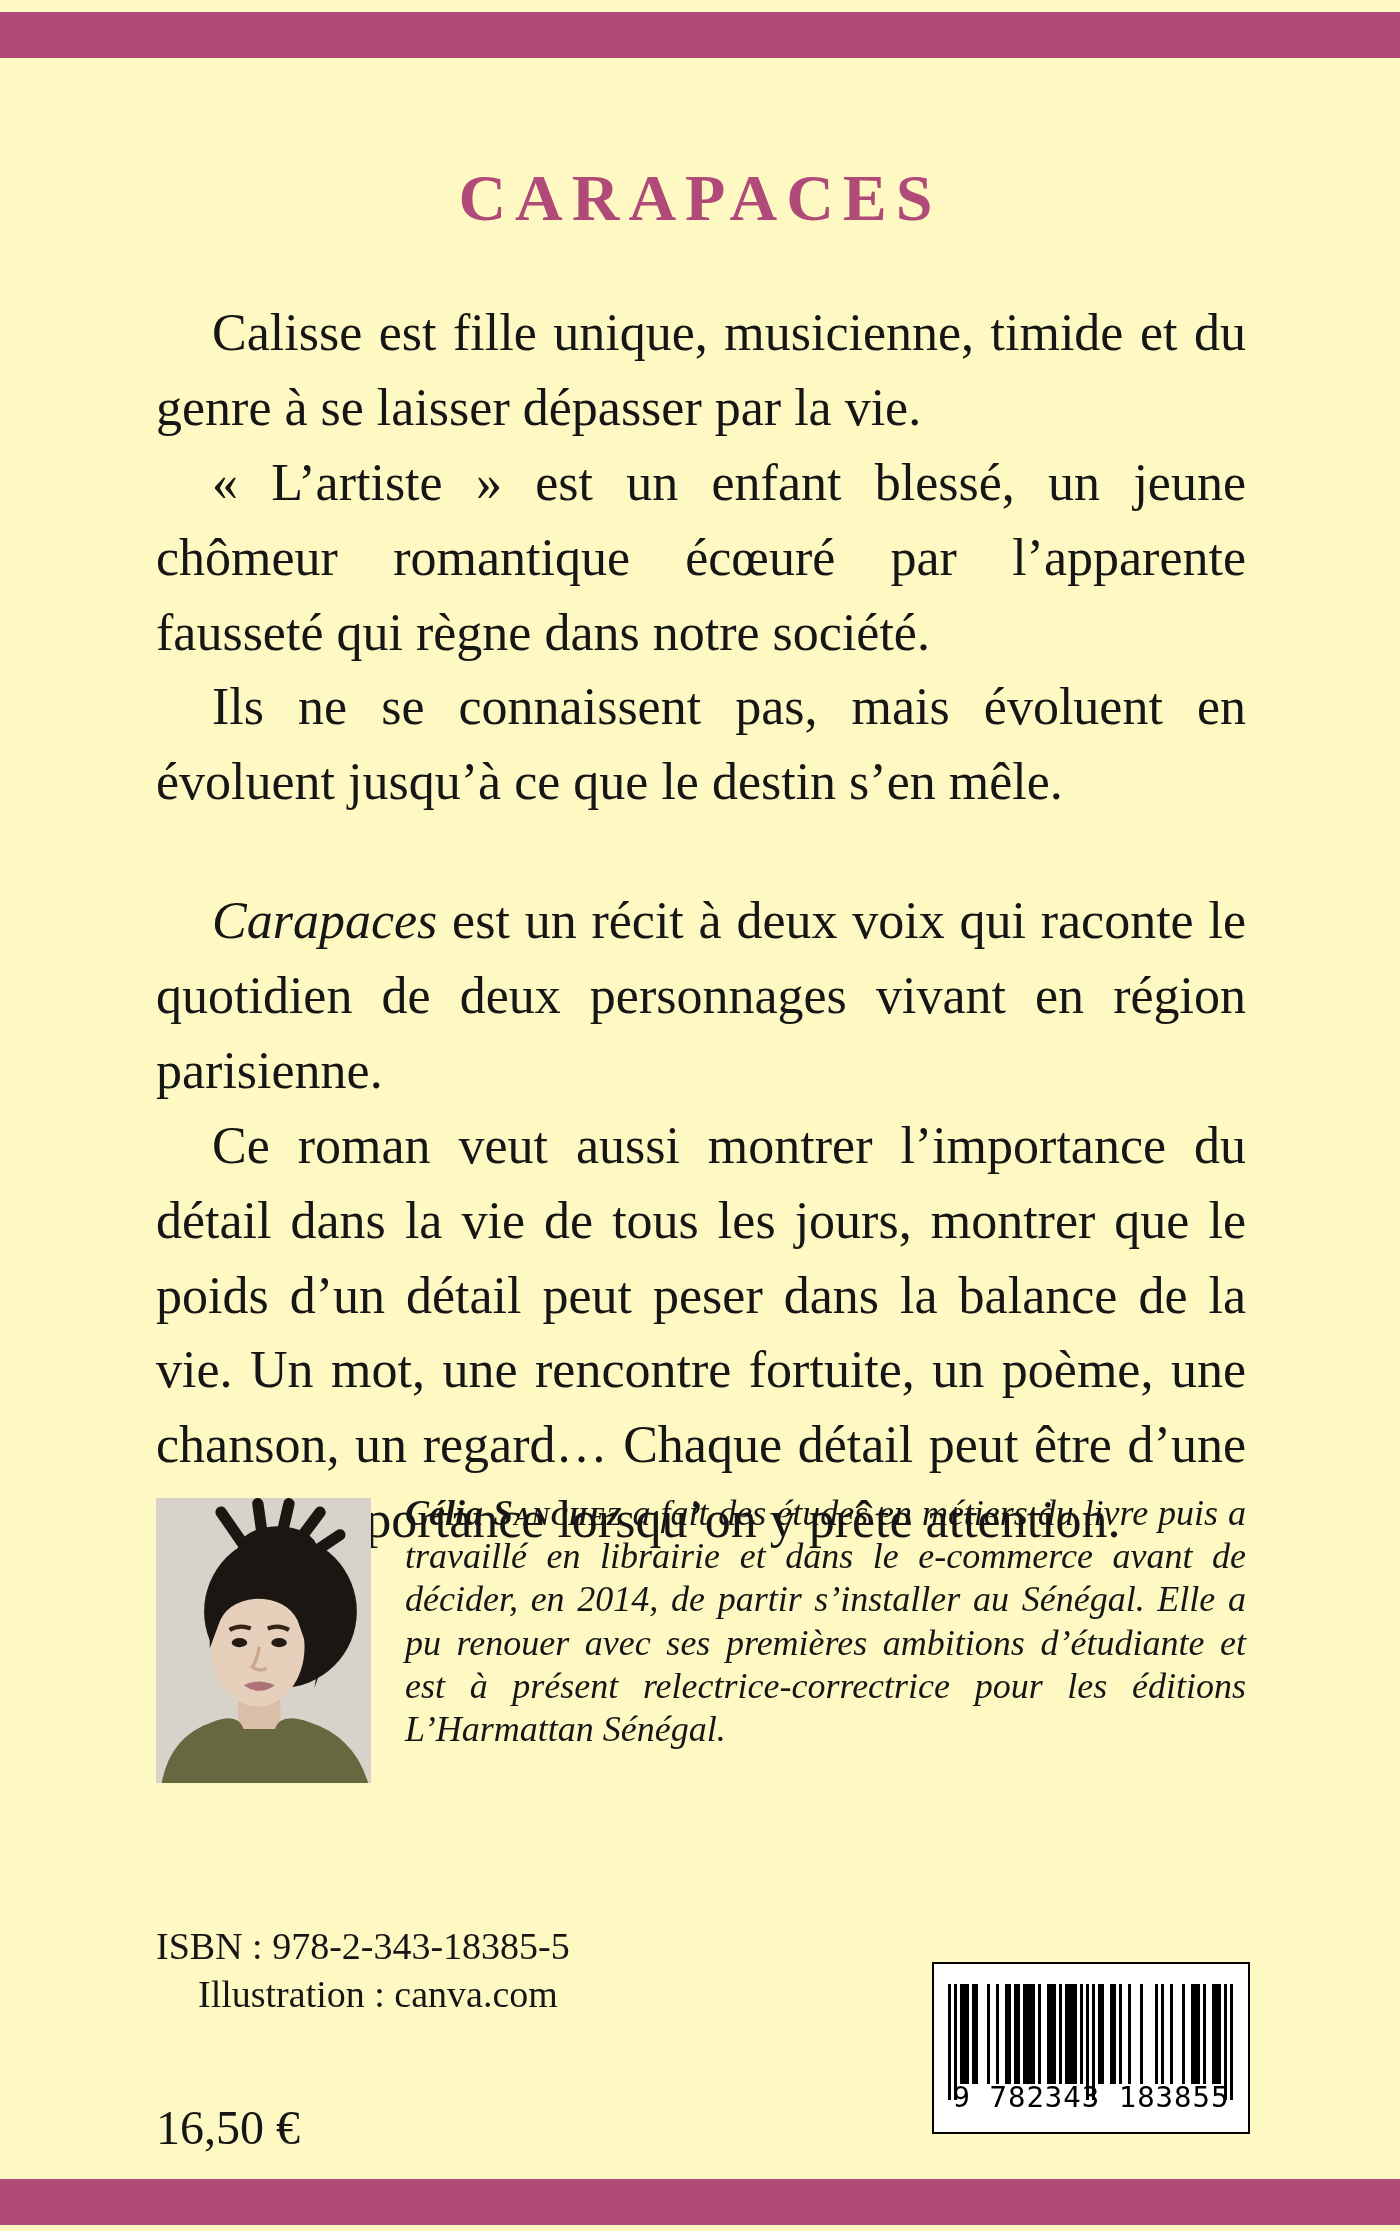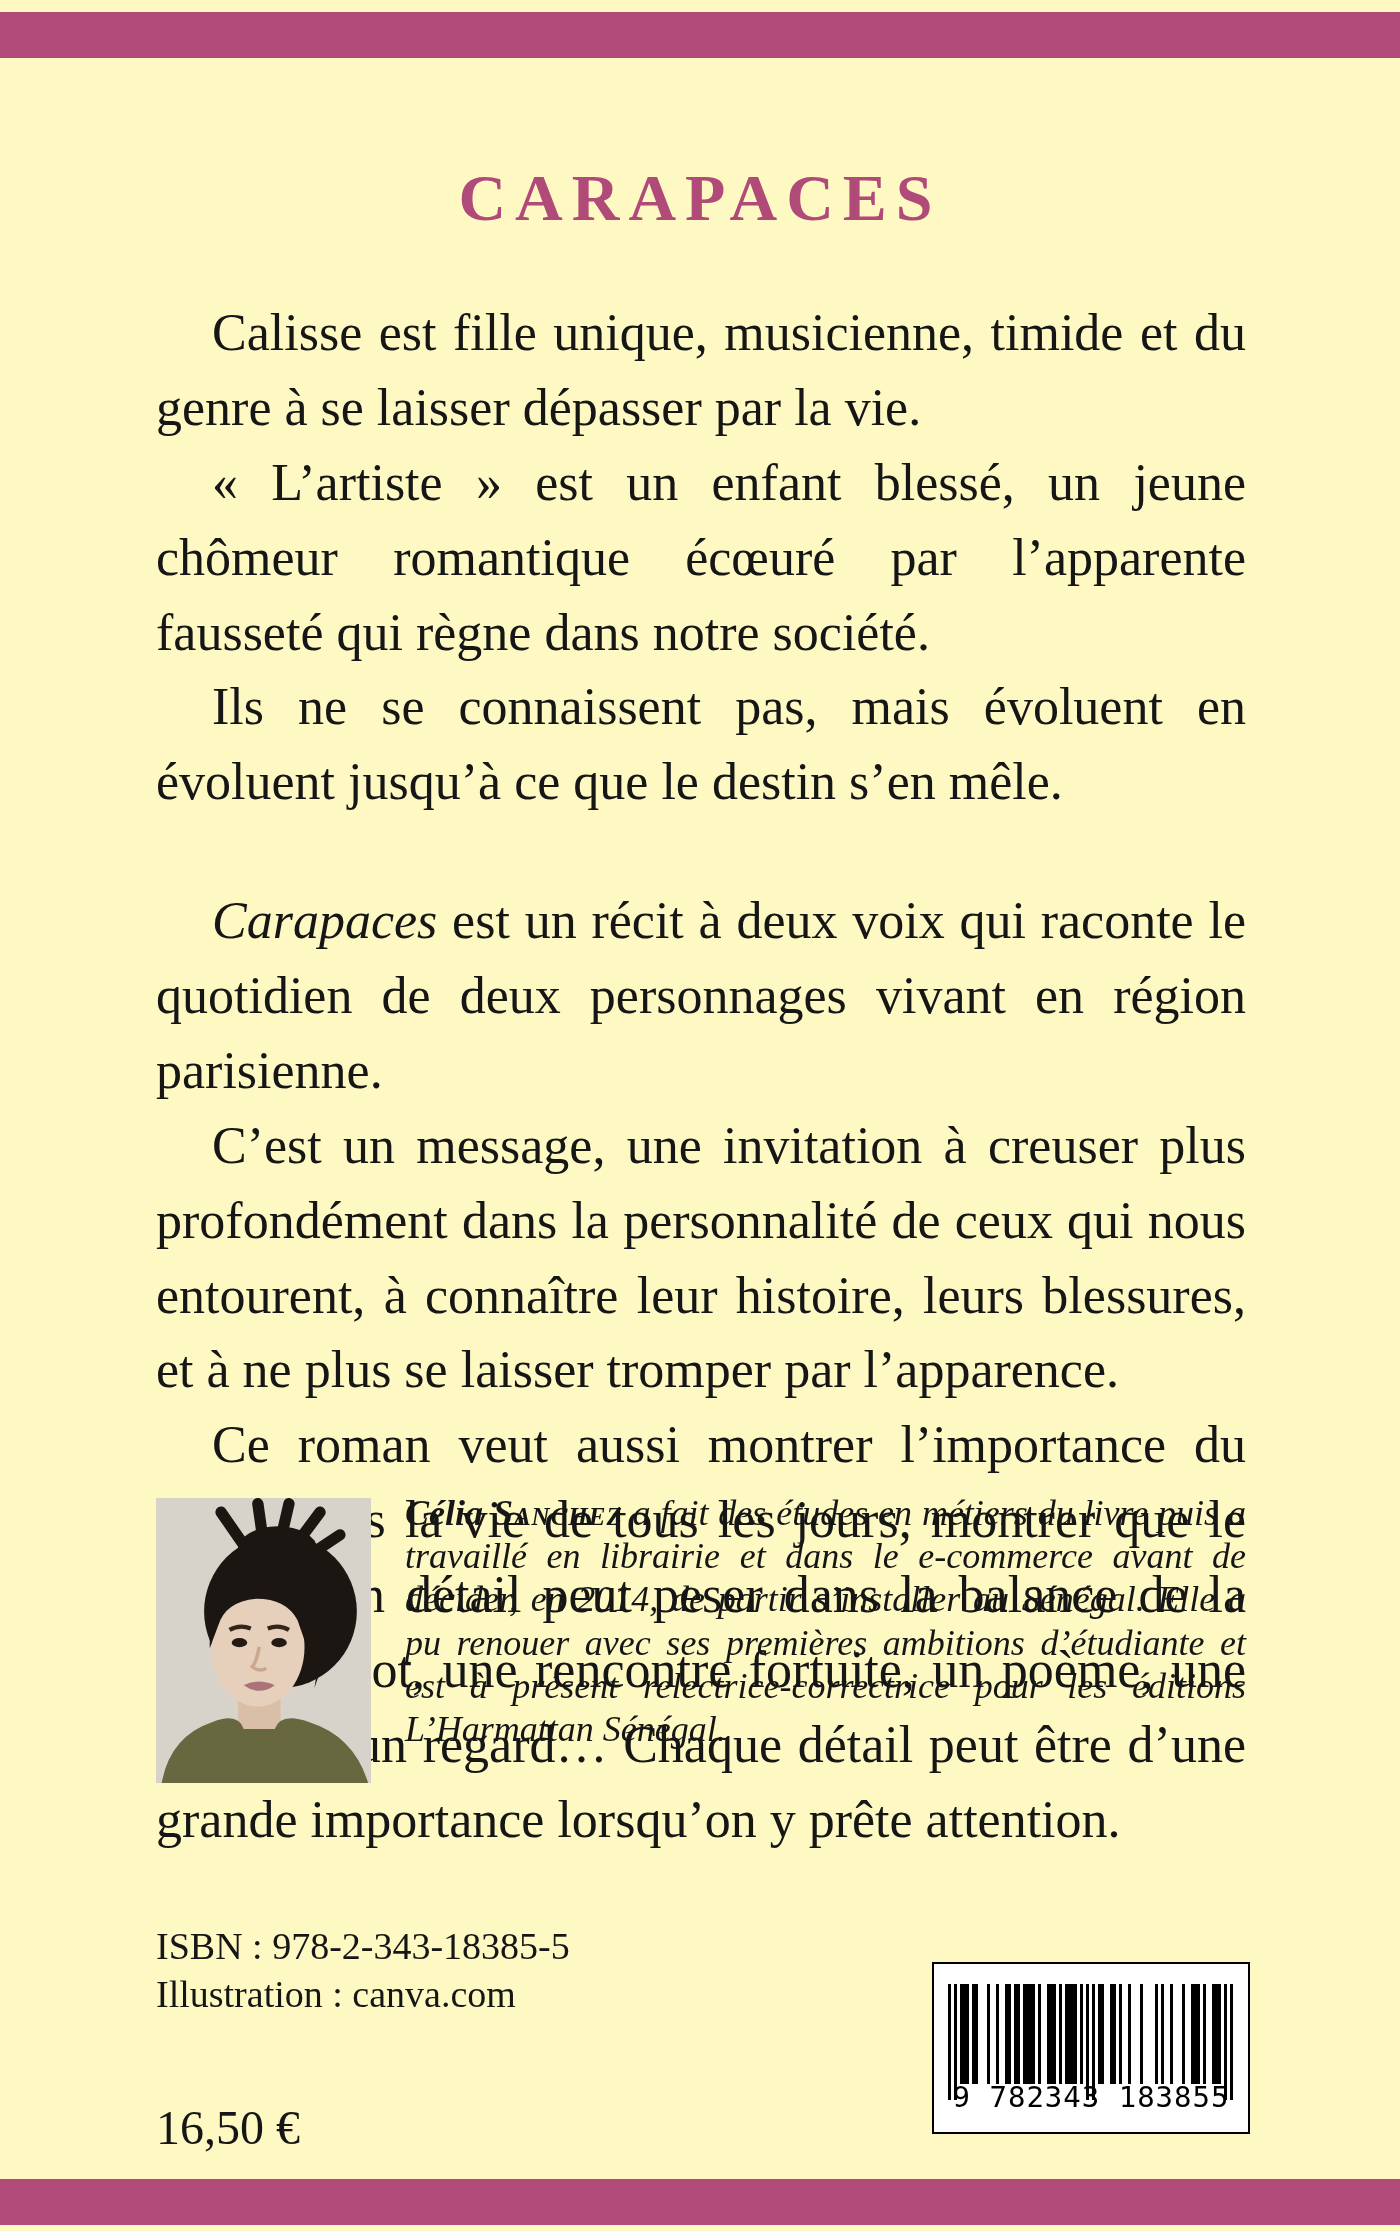--- a/index.html
+++ b/index.html
@@ -39,21 +39,21 @@
     float: left; width: 215px; height: 285px;
     margin: 6px 34px 6px 0;
     overflow: hidden;
   }
   .photo svg { width: 100%; height: 100%; display: block; }
   .bio-p.indent { text-indent: 56px; }
   .author-first { font-weight: bold; }
   .author-last { font-weight: bold; font-variant: small-caps; letter-spacing: 1px; }
 
   .credit-line { position: absolute; left: 156px; font-size: 38px; }
-  .illustration-line { top: 1972px; }
+  .illustration-line { top: 1972px; margin-left: 42px; }
   .isbn-line { top: 1924px; }
   .price-line { top: 2100px; font-size: 48px; }
 
   .barcode-box {
     position: absolute; left: 932px; top: 1962px;
     width: 318px; height: 172px;
     background: #fff; border: 2px solid #000;
     padding: 20px 14px 4px 14px;
   }
   .bars { display: flex; align-items: flex-start; height: 118px; }
@@ -75,21 +75,20 @@
 
   <div class="band band-top"></div>
 
   <h1 class="title">CARAPACES</h1>
 
   <section class="synopsis">
     <p class="para">Calisse est fille unique, musicienne, timide et du genre à se laisser dépasser par la vie.</p>
     <p class="para">« L’artiste » est un enfant blessé, un jeune chômeur romantique écœuré par l’apparente fausseté qui règne dans notre société.</p>
     <p class="para">Ils ne se connaissent pas, mais évoluent en évoluent jusqu’à ce que le destin s’en mêle.</p>
     <p class="para gap"><em class="book-ref">Carapaces</em><span> est un récit à deux voix qui raconte le quotidien de deux personnages vivant en région parisienne.</span></p>
-    <p class="para">C’est un message, une invitation à creuser plus profondément dans la personnalité de ceux qui nous entourent, à connaître leur histoire, leurs blessures, et à ne plus se laisser tromper par l’apparence.</p>
     <p class="para">Ce roman veut aussi montrer l’importance du détail dans la vie de tous les jours, montrer que le poids d’un détail peut peser dans la balance de la vie. Un mot, une rencontre fortuite, un poème, une chanson, un regard… Chaque détail peut être d’une grande importance lorsqu’on y prête attention.</p>
   </section>
 
   <section class="bio">
     <div class="photo">
       <svg viewBox="0 0 152 201" preserveAspectRatio="none" aria-hidden="true">
         <rect width="152" height="201" fill="#d8d3ca"></rect>
 
         <ellipse cx="88" cy="80" rx="54" ry="54" fill="#1c1613"></ellipse>
 

